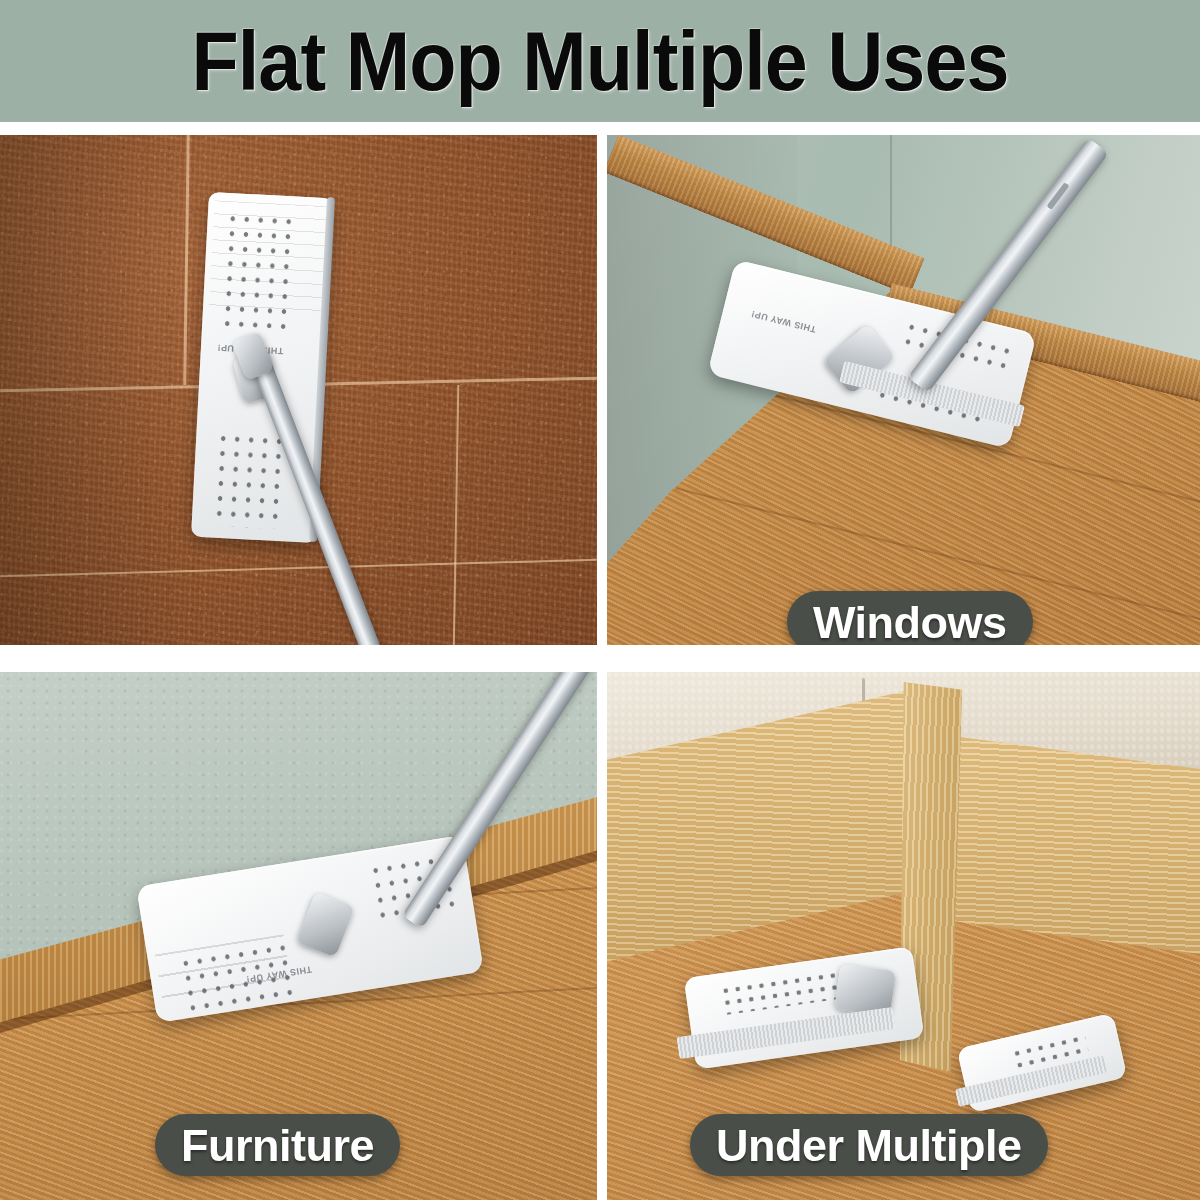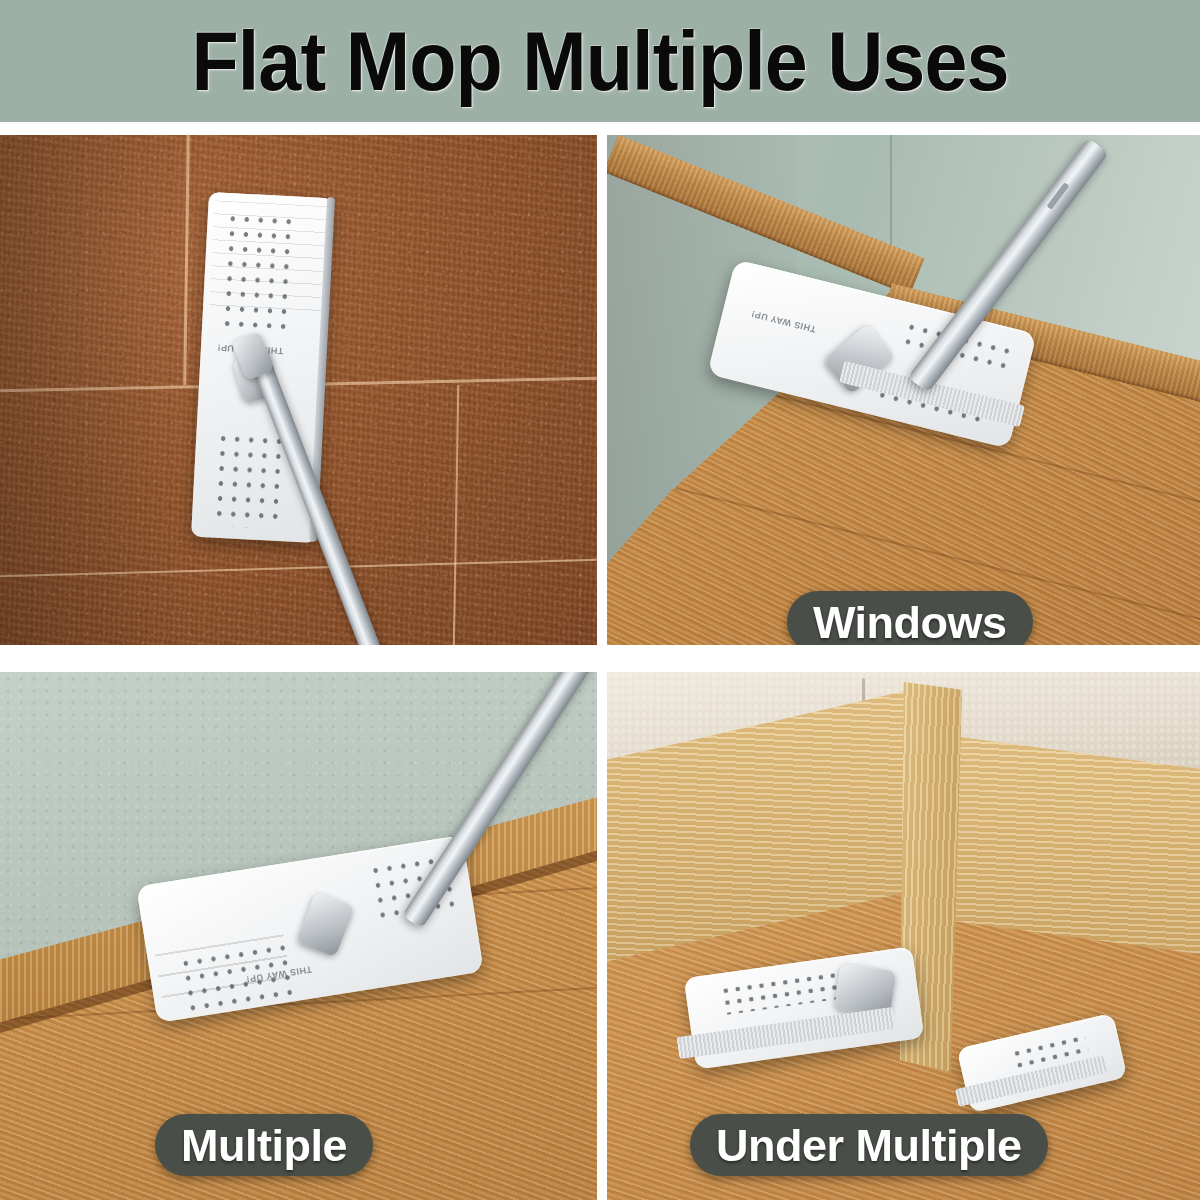--- a/index.html
+++ b/index.html
@@ -323,21 +323,21 @@
           <div class="holes" style="left:30px; top:76px; width:110px; height:58px;"></div>
           <div class="holes" style="left:232px; top:14px; width:88px; height:62px;"></div>
           <div class="thiswayup" style="left:94px; top:104px; transform:rotate(180deg);">THIS WAY UP!</div>
           <div class="mop-joint" style="left:160px; top:40px; width:42px; height:54px; transform:rotate(30deg);"></div>
         </div>
 
         <div class="mop-pole" style="left:400px; top:-130px; width:24px; height:380px; transform:rotate(33deg); transform-origin:bottom center;"></div>
       </div>
 
       <div class="label-pill" style="position:absolute; left:155px; top:442px; height:62px;">
-        <span>Multiple</span>
+        <span>Furniture</span>
       </div>
     </div>
 
     <div class="panel p-br">
       <div class="scene">
         <div class="uf-floor"></div>
 
         <div class="cushion" style="left:0; top:0; width:593px; height:108px;"></div>
         <div style="position:absolute; left:255px; top:6px; width:3px; height:92px;
                     background:rgba(160,150,135,.6); border-radius:2px;"></div>

